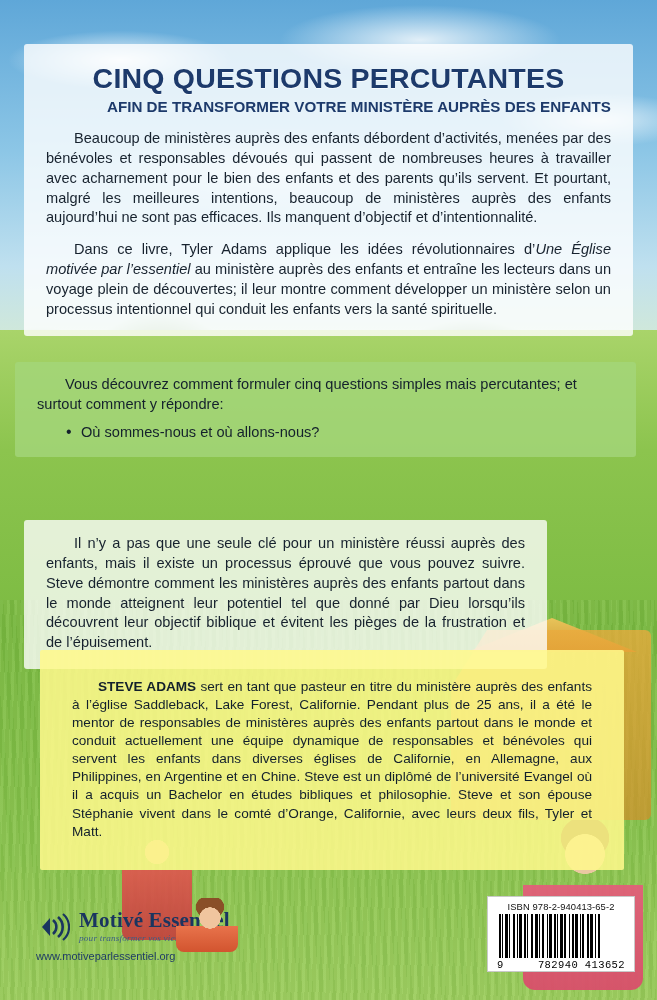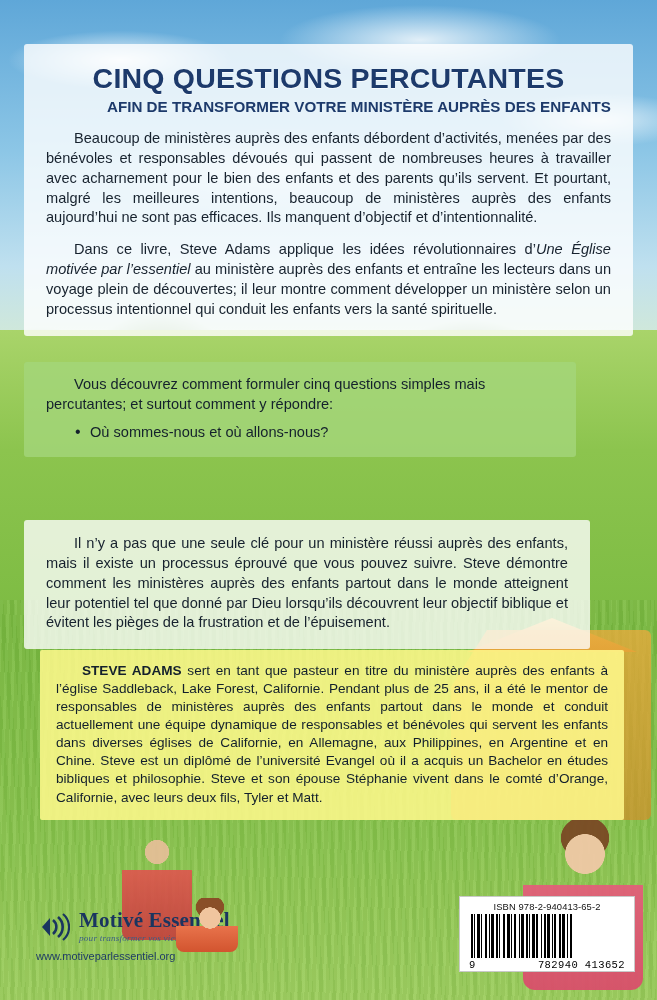--- a/index.html
+++ b/index.html
@@ -138,23 +138,23 @@
     text-align: justify;
     text-indent: 28px;
     margin: 0 0 12px 0;
   }
   .para:last-child { margin-bottom: 2px; }
   .para em { font-style: italic; }
 
   
   .green-block {
     position: absolute;
-    left: 24px;
+    left: 15px;
     top: 362px;
-    width: 552px;
+    width: 621px;
     padding: 13px 22px 14px 22px;
     background: rgba(164, 213, 122, 0.82);
     border-radius: 3px;
   }
   .green-lead {
     color: #14212c;
     font-size: 14.6px;
     line-height: 1.36;
     text-indent: 28px;
     margin: 0 0 6px 0;
@@ -176,21 +176,21 @@
     left: -15px;
     top: -1px;
     font-size: 16px;
   }
 
   
   .panel-lower {
     position: absolute;
     left: 24px;
     top: 520px;
-    width: 566px;
+    width: 523px;
     padding: 14px 22px 14px 22px;
     background: rgba(255,255,255,0.78);
     border-radius: 3px;
   }
 
   
   .bio-block {
     position: absolute;
     left: 40px;
     top: 650px;
@@ -198,21 +198,21 @@
     padding: 12px 16px 13px 16px;
     background: rgba(255, 249, 140, 0.86);
     border-radius: 2px;
   }
   .bio-text {
     color: #13202c;
     font-size: 13.6px;
     line-height: 1.33;
     text-align: justify;
     text-indent: 26px;
-    margin: 0;
+    margin: 16px;
   }
   .bio-text b { font-weight: bold; }
 
   
   .logo {
     position: absolute;
     left: 36px;
     bottom: 56px;
     display: flex;
     align-items: center;
@@ -260,21 +260,21 @@
       radial-gradient(ellipse 20px 16px at 34px 9px, #8a4f27 70%, rgba(138,79,39,0) 72%),
       linear-gradient(180deg, rgba(0,0,0,0) 0 52%, #e8734b 52%, #d2542f 100%);
     border-radius: 18px 18px 8px 8px;
   }
 
   
   .barcode-box {
     position: absolute;
     right: 22px;
     bottom: 28px;
-    width: 176px;
+    width: 148px;
     height: 76px;
     background: #ffffff;
     border: 1px solid #c9c9c9;
     padding: 4px 7px 3px 7px;
   }
   .isbn-text {
     font-size: 9.4px;
     color: #111;
     text-align: center;
     letter-spacing: .1px;
@@ -315,21 +315,21 @@
   <div class="bg-playset-roof"></div>
   <div class="bg-playset"></div>
   <div class="bg-child-left"></div>
   <div class="bg-child-right"></div>
 
   <div class="panel">
     <div class="title">CINQ QUESTIONS PERCUTANTES</div>
     <div class="subtitle">AFIN DE TRANSFORMER VOTRE MINISTÈRE AUPRÈS DES ENFANTS</div>
     <p class="para">Beaucoup de ministères auprès des enfants débordent d’activités, menées par des bénévoles et responsables dévoués qui passent de nombreuses heures à travailler avec acharnement pour le bien des enfants et des parents qu’ils servent. Et pourtant, malgré les meilleures intentions, beaucoup de ministères auprès des enfants aujourd’hui ne sont pas efficaces. Ils manquent d’objectif et d’intentionnalité.</p>
     <p class="para">
-      <span>Dans ce livre, Steve Adams applique les idées révolutionnaires d’</span><em>Une Église motivée par l’essentiel</em><span> au ministère auprès des enfants et entraîne les lecteurs dans un voyage plein de découvertes; il leur montre comment développer un ministère selon un processus intentionnel qui conduit les enfants vers la santé spirituelle.</span>
+      <span>Dans ce livre, Tyler Adams applique les idées révolutionnaires d’</span><em>Une Église motivée par l’essentiel</em><span> au ministère auprès des enfants et entraîne les lecteurs dans un voyage plein de découvertes; il leur montre comment développer un ministère selon un processus intentionnel qui conduit les enfants vers la santé spirituelle.</span>
     </p>
   </div>
 
   <div class="green-block">
     <p class="green-lead">Vous découvrez comment formuler cinq questions simples mais percutantes; et surtout comment y répondre:</p>
     <ul class="bullets">
       <li>Où sommes-nous et où allons-nous?</li>
     </ul>
   </div>
 

